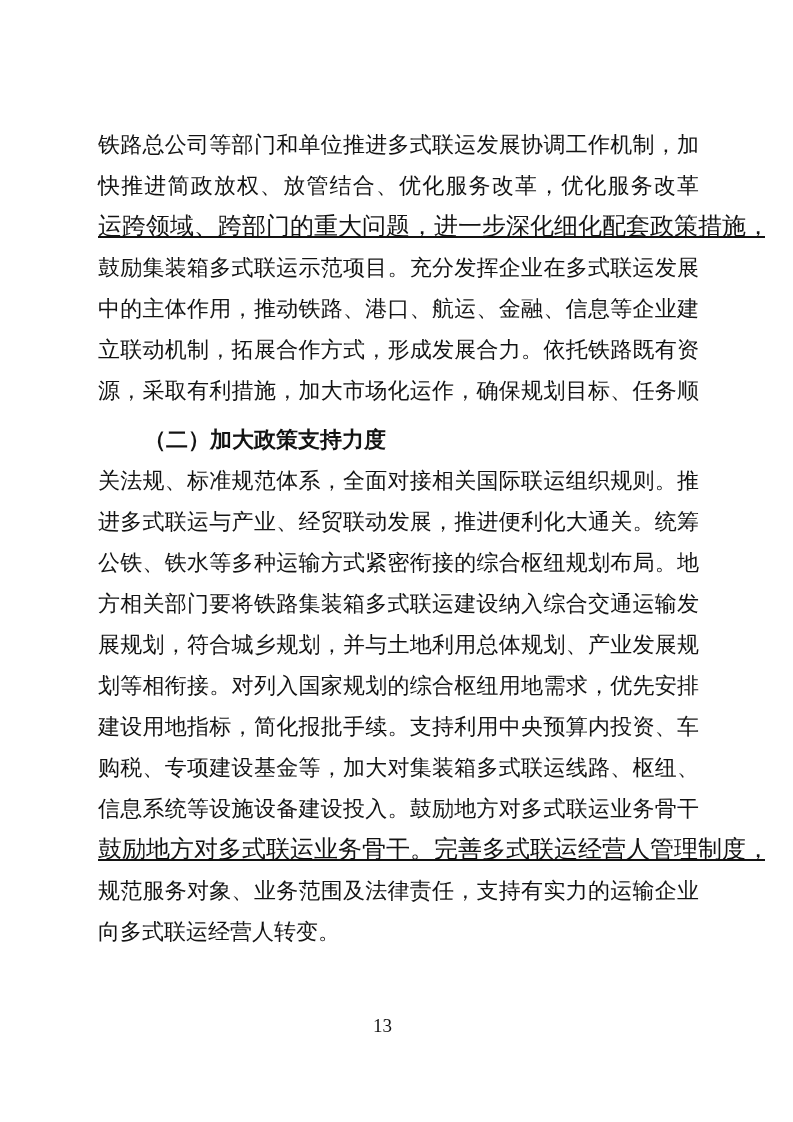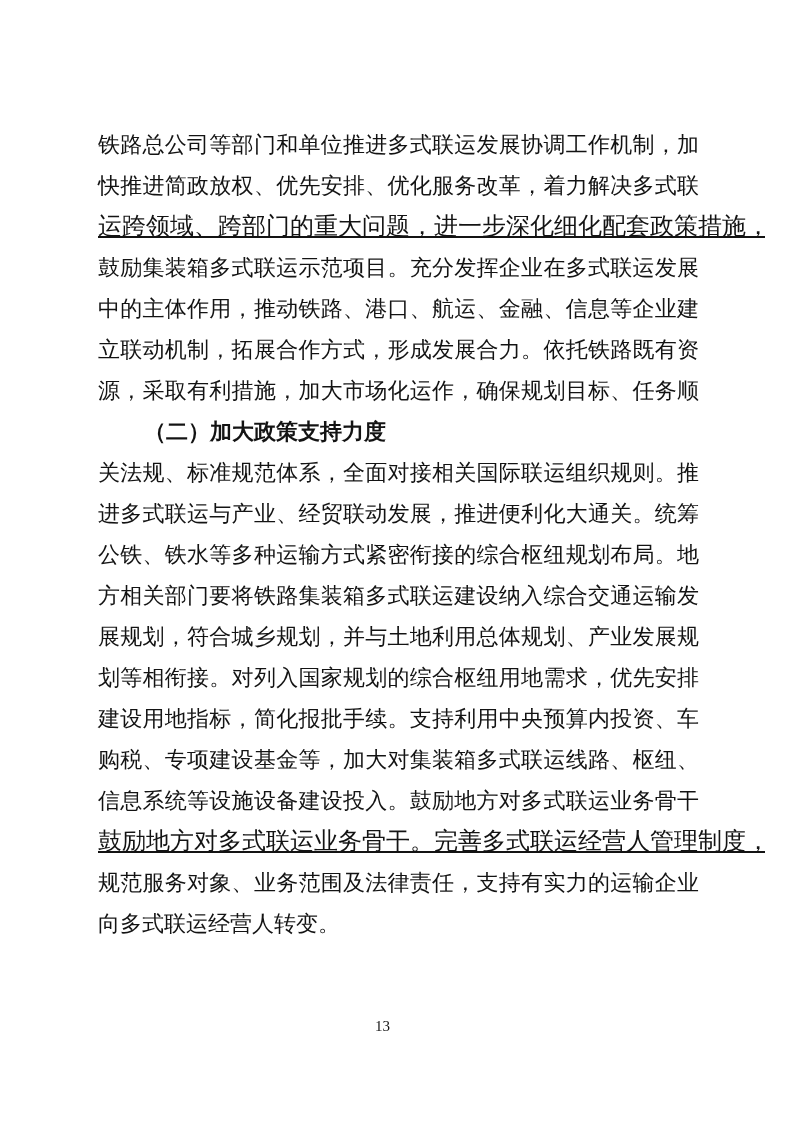--- a/index.html
+++ b/index.html
@@ -35,41 +35,42 @@
     text-align: left;
     text-align-last: left;
   }
   
   .line.indent { padding-left: 44px; }
   .line.heading {
     font-weight: bold;
     padding-left: 46px;
     text-align: center;
     text-align-last: left;
+    margin-top: 8px;
   }
   .page-number {
     position: absolute;
     left: 0;
     right: 0;
     top: 1016px;
     height: 20px;
     line-height: 20px;
     text-align: center;
-    font-size: 15px;
+    font-size: 19px;
     color: #131313;
   }
 </style>
 </head>
 <body>
 
 <div class="page">
   <div class="textblock">
 
     <p class="line">铁路总公司等部门和单位推进多式联运发展协调工作机制，加</p>
-    <p class="line">快推进简政放权、优先安排、优化服务改革，着力解决多式联</p>
+    <p class="line">快推进简政放权、放管结合、优化服务改革，优化服务改革</p>
     <p class="line tight">运跨领域、跨部门的重大问题，进一步深化细化配套政策措施，</p>
     <p class="line">鼓励集装箱多式联运示范项目。充分发挥企业在多式联运发展</p>
     <p class="line">中的主体作用，推动铁路、港口、航运、金融、信息等企业建</p>
     <p class="line">立联动机制，拓展合作方式，形成发展合力。依托铁路既有资</p>
     <p class="line">源，采取有利措施，加大市场化运作，确保规划目标、任务顺</p>
 
     <h2 class="line heading">（二）加大政策支持力度</h2>
 
     <p class="line">关法规、标准规范体系，全面对接相关国际联运组织规则。推</p>
     <p class="line">进多式联运与产业、经贸联动发展，推进便利化大通关。统筹</p>

